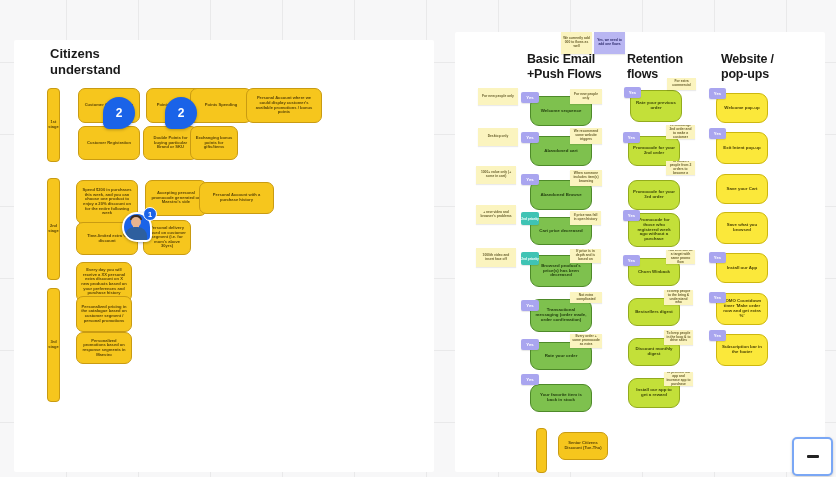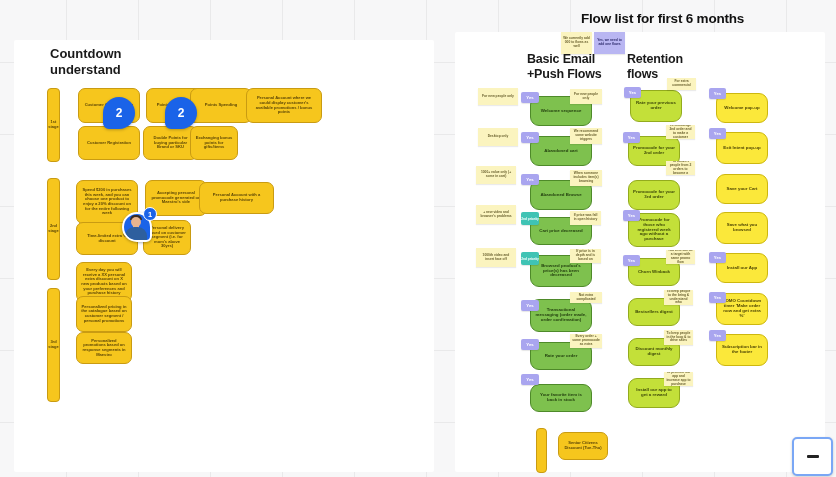--- a/index.html
+++ b/index.html
@@ -123,24 +123,23 @@
   .zoomctl .minus{width:12px;height:2.5px;background:#222;border-radius:1px;}
 </style>
 </head>
 <body>
 
 <div id="board">
 
   <div class="frame" style="left:14px;top:40px;width:420px;height:432px;"></div>
   <div class="frame" style="left:455px;top:32px;width:370px;height:440px;"></div>
 
-  <div class="boardtitle" style="left:581px;top:11px;">Flow list for first 6 months</div>
 
   <div class="sectiontitle" style="left:50px;top:46px;width:180px;">
-    <span>Countdown</span><br>
+    <span>Citizens</span><br>
     <span>understand</span>
   </div>
 
   <div class="railbar" style="left:47px;top:88px;width:11px;height:72px;">
     <span style="white-space:pre-line;">1st
 stage</span>
   </div>
   <div class="railbar" style="left:47px;top:178px;width:11px;height:100px;">
     <span style="white-space:pre-line;">2nd
 stage</span>
@@ -212,20 +211,24 @@
     <span>Yes, we need to add one flows</span>
     </div>
 
   <div class="coltitle" style="left:527px;top:52px;width:110px;">
     <span>Basic Email</span><br>
     <span>+Push Flows</span>
   </div>
   <div class="coltitle" style="left:627px;top:52px;width:90px;">
     <span>Retention</span><br>
     <span>flows</span>
+  </div>
+  <div class="coltitle" style="left:721px;top:52px;width:90px;">
+    <span>Website /</span><br>
+    <span>pop-ups</span>
   </div>
 
   <div class="sticky" style="left:478px;top:88px;width:40px;height:17px;">
     <span>For new people only</span>
     </div>
   <div class="sticky" style="left:478px;top:128px;width:40px;height:18px;">
     <span>Desktop only</span>
     </div>
   <div class="sticky" style="left:476px;top:166px;width:40px;height:18px;">
     <span>1000+ value only (+ some in cart)</span>

